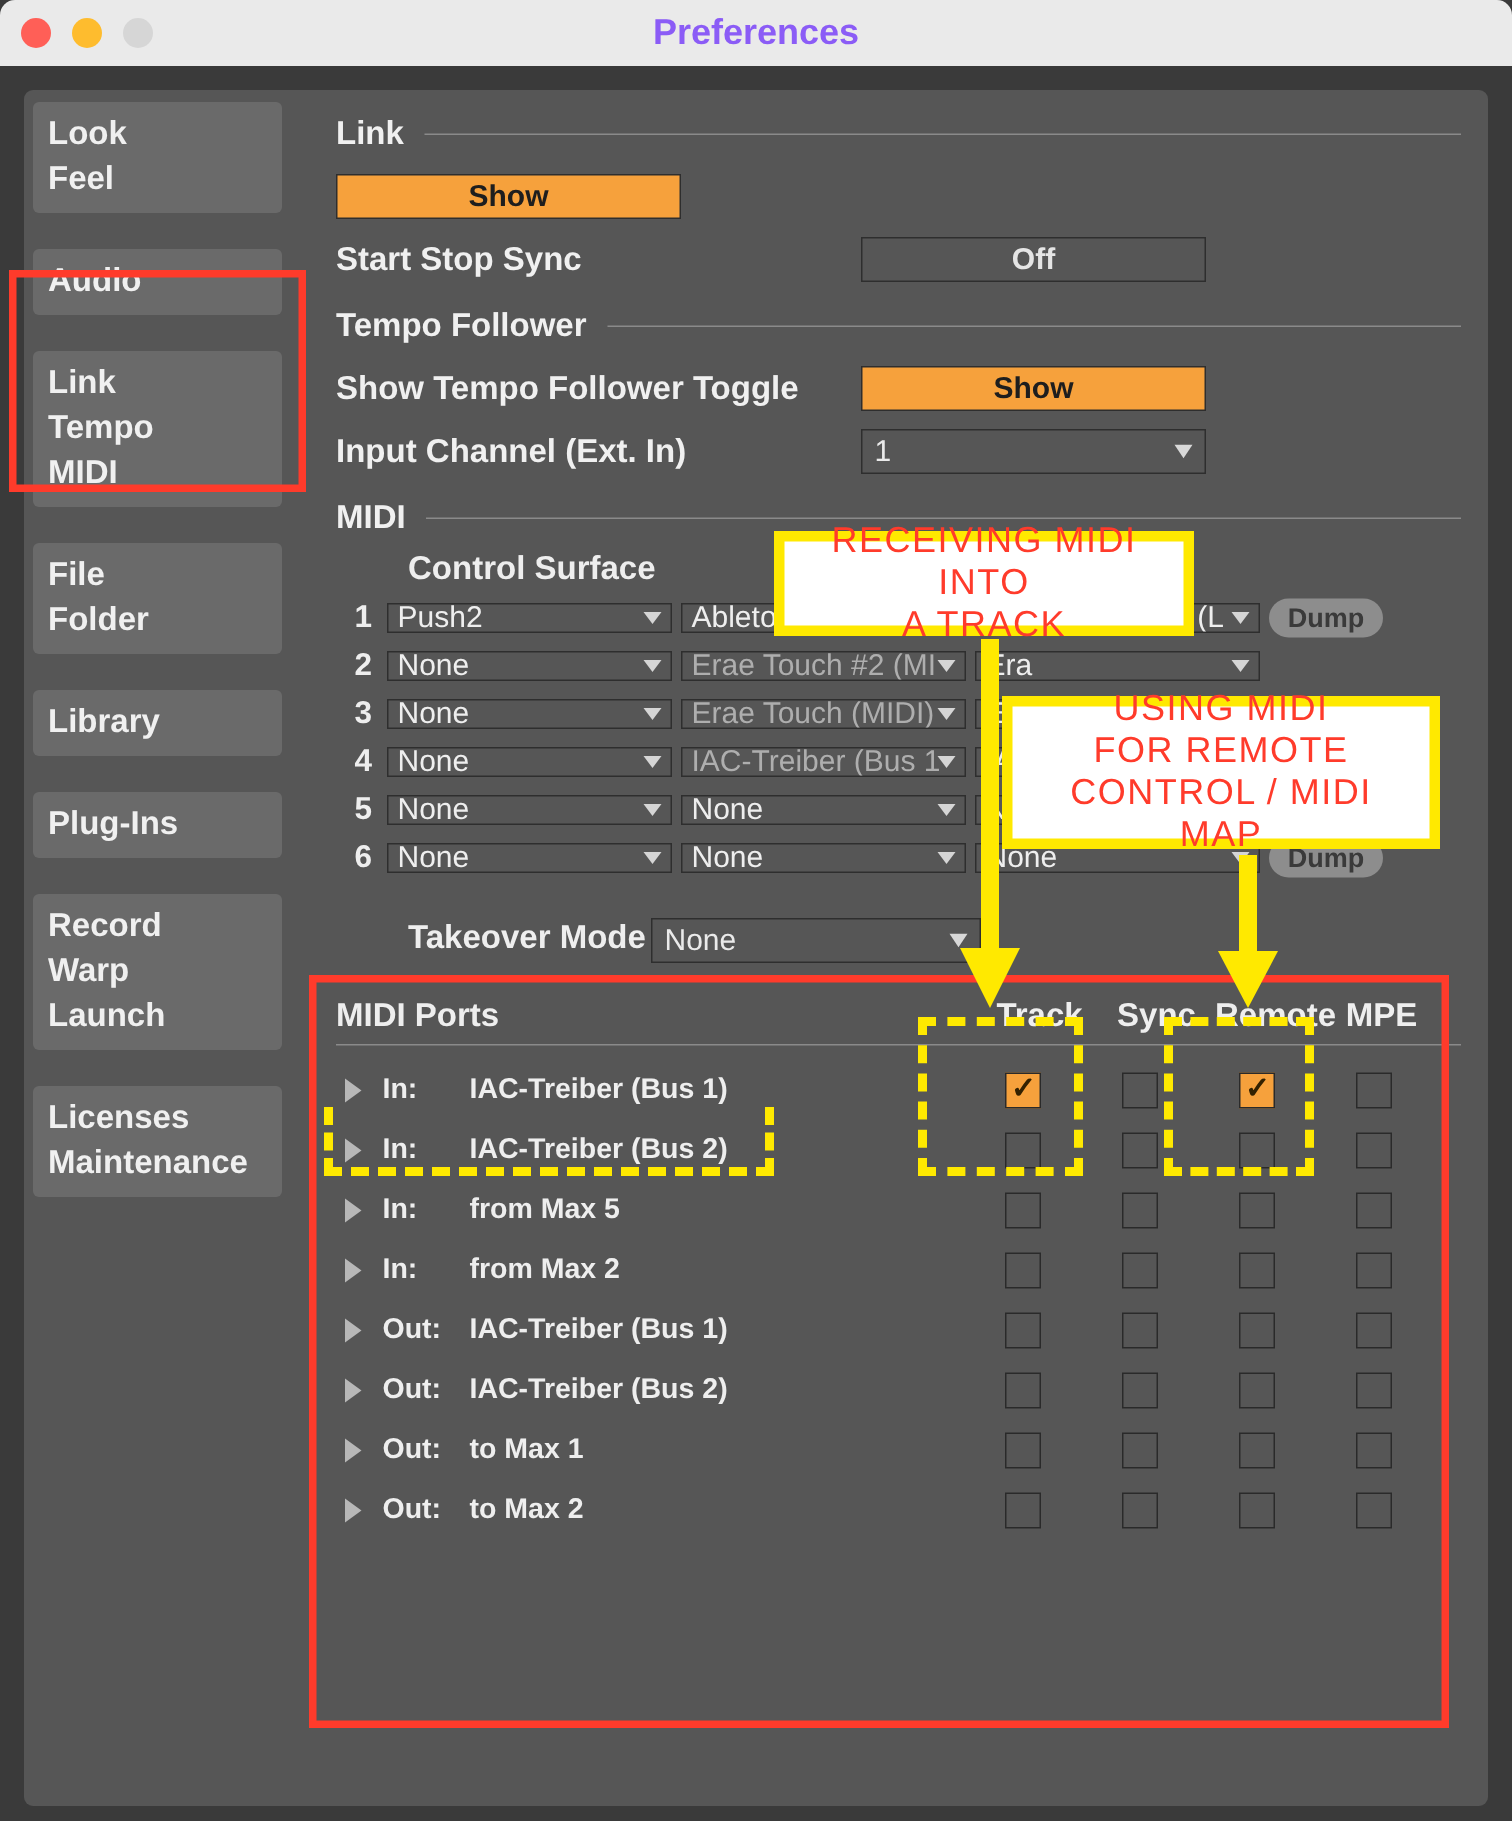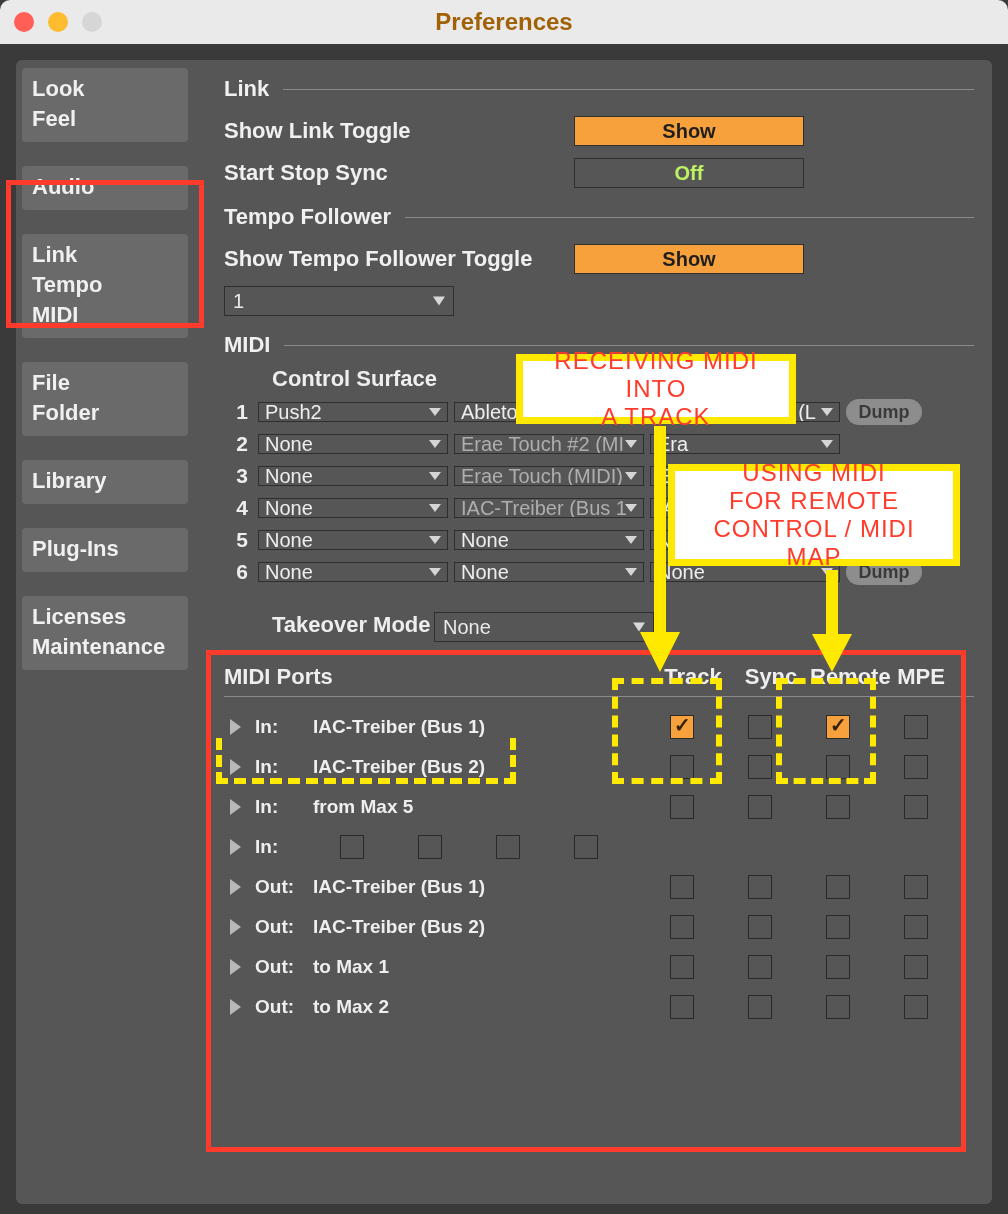--- a/index.html
+++ b/index.html
@@ -27,21 +27,21 @@
     left: 14px; top: 0; bottom: 0;
     display: flex; align-items: center; gap: 14px;
   }
   .tl { width: 20px; height: 20px; border-radius: 50%; }
   .tl.red { background: #ff5f57; }
   .tl.yellow { background: #febc2e; }
   .tl.gray { background: #d6d6d6; }
   .titlebar .title {
     flex: 1;
     text-align: center;
-    color: #a16207;
+    color: #8b5cf6;
     font-weight: 700;
     font-size: 24px;
   }
 
   
   .window-body {
     position: relative;
     width: 1008px;
     height: 1170px;
     background: #3a3a3a;
@@ -121,21 +121,21 @@
     height: 30px;
     width: 230px;
     display: flex;
     align-items: center;
     justify-content: center;
     font-size: 20px;
     font-weight: 600;
     border: 1px solid #2e2e2e;
   }
   .btn-toggle.orange { background: #f6a13c; color: #1e1e1e; }
-  .btn-toggle.dark { background: #565656; color: #bef264; }
+  .btn-toggle.dark { background: #565656; color: #e5e5e5; }
 
   .dropdown {
     height: 30px;
     background: #565656;
     border: 1px solid #2e2e2e;
     color: #eaeaea;
     font-size: 20px;
     display: flex;
     align-items: center;
     padding: 0 8px;
@@ -324,49 +324,54 @@
         <div class="item">File</div>
         <div class="item">Folder</div>
       </div>
       <div class="side-group">
         <div class="item">Library</div>
       </div>
       <div class="side-group">
         <div class="item">Plug-Ins</div>
       </div>
       <div class="side-group">
+        <div class="item">Record</div>
+        <div class="item">Warp</div>
+        <div class="item">Launch</div>
+      </div>
+      <div class="side-group">
         <div class="item">Licenses</div>
         <div class="item">Maintenance</div>
       </div>
     </div>
 
     <div class="content">
 
       <div class="section-header">
         <div class="label">Link</div>
         <div class="line"></div>
       </div>
       <div class="row">
-        <div class="row-label">Show Link Toggle</div>
         <div class="btn-toggle orange">Show</div>
       </div>
       <div class="row">
         <div class="row-label">Start Stop Sync</div>
         <div class="btn-toggle dark">Off</div>
       </div>
 
       <div class="section-header">
         <div class="label">Tempo Follower</div>
         <div class="line"></div>
       </div>
       <div class="row">
         <div class="row-label">Show Tempo Follower Toggle</div>
         <div class="btn-toggle orange">Show</div>
       </div>
       <div class="row">
+        <div class="row-label">Input Channel (Ext. In)</div>
         <div class="dropdown" style="width:230px">
           <span>1</span>
           <div class="tri"></div>
         </div>
       </div>
 
       <div class="section-header">
         <div class="label">MIDI</div>
         <div class="line"></div>
       </div>
@@ -517,20 +522,21 @@
             <div class="cells">
               <div class="cb"></div>
               <div class="cb"></div>
               <div class="cb"></div>
               <div class="cb"></div>
             </div>
           </div>
           <div class="port-row">
             <div class="tri-r"></div>
             <div class="dir">In:</div>
+            <div class="name">from Max 2</div>
             <div class="cells">
               <div class="cb"></div>
               <div class="cb"></div>
               <div class="cb"></div>
               <div class="cb"></div>
             </div>
           </div>
           <div class="port-row">
             <div class="tri-r"></div>
             <div class="dir">Out:</div>

